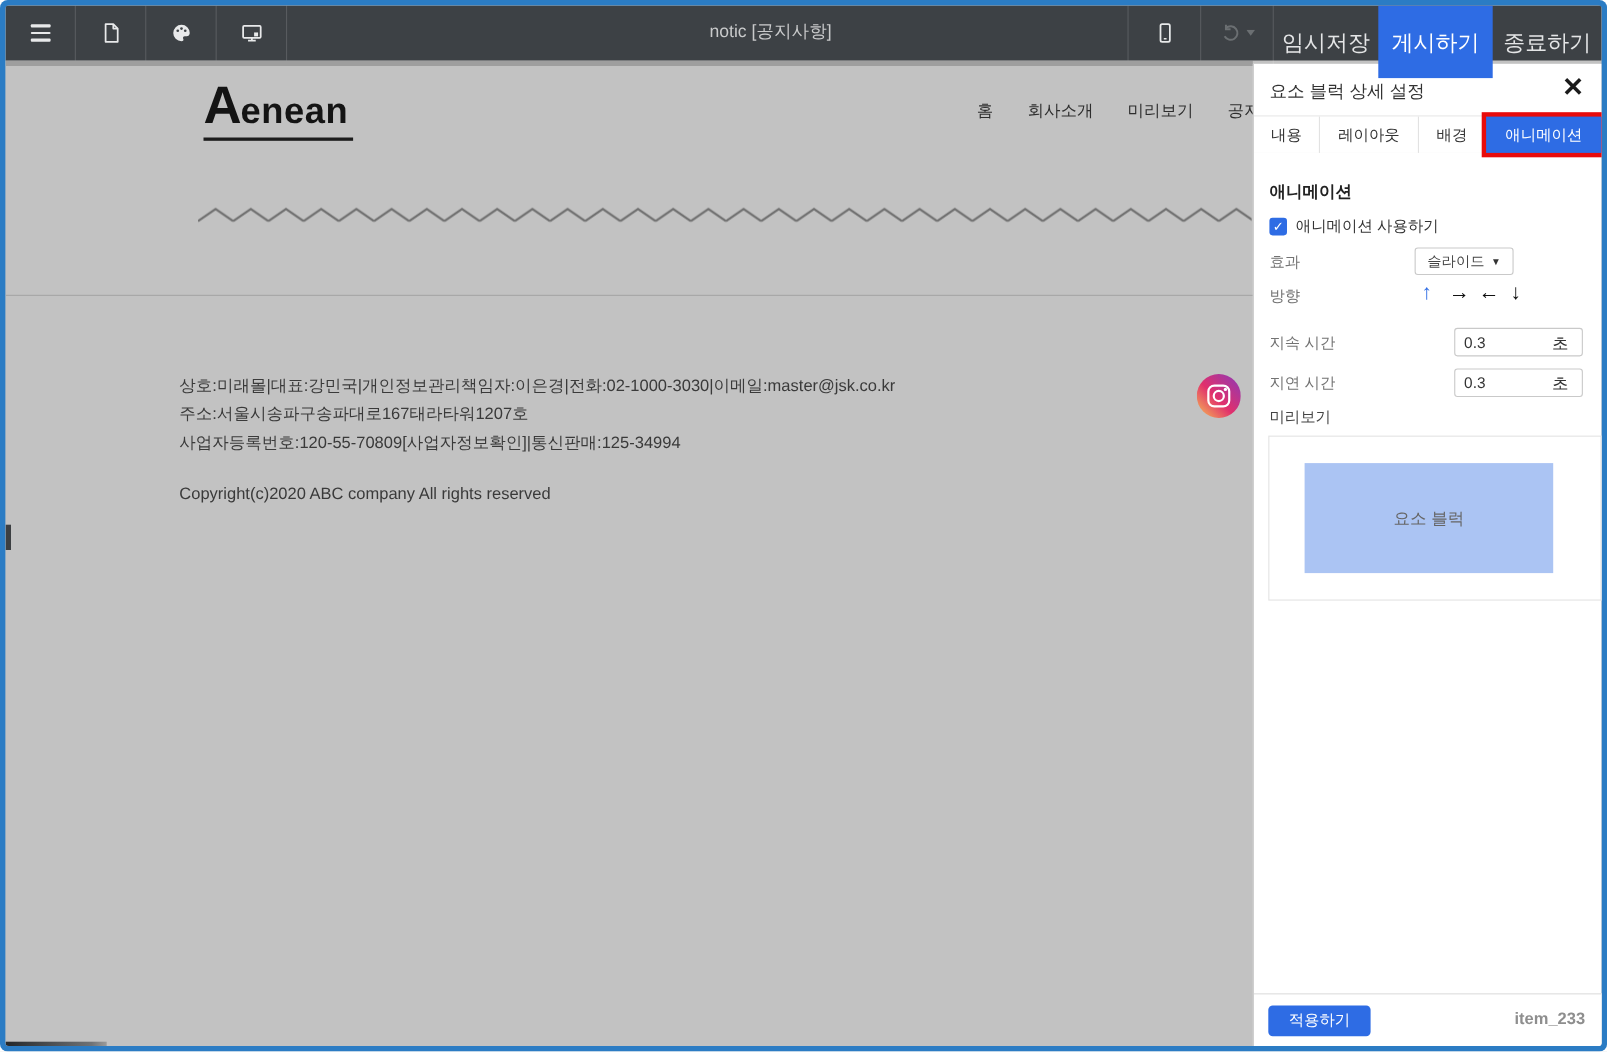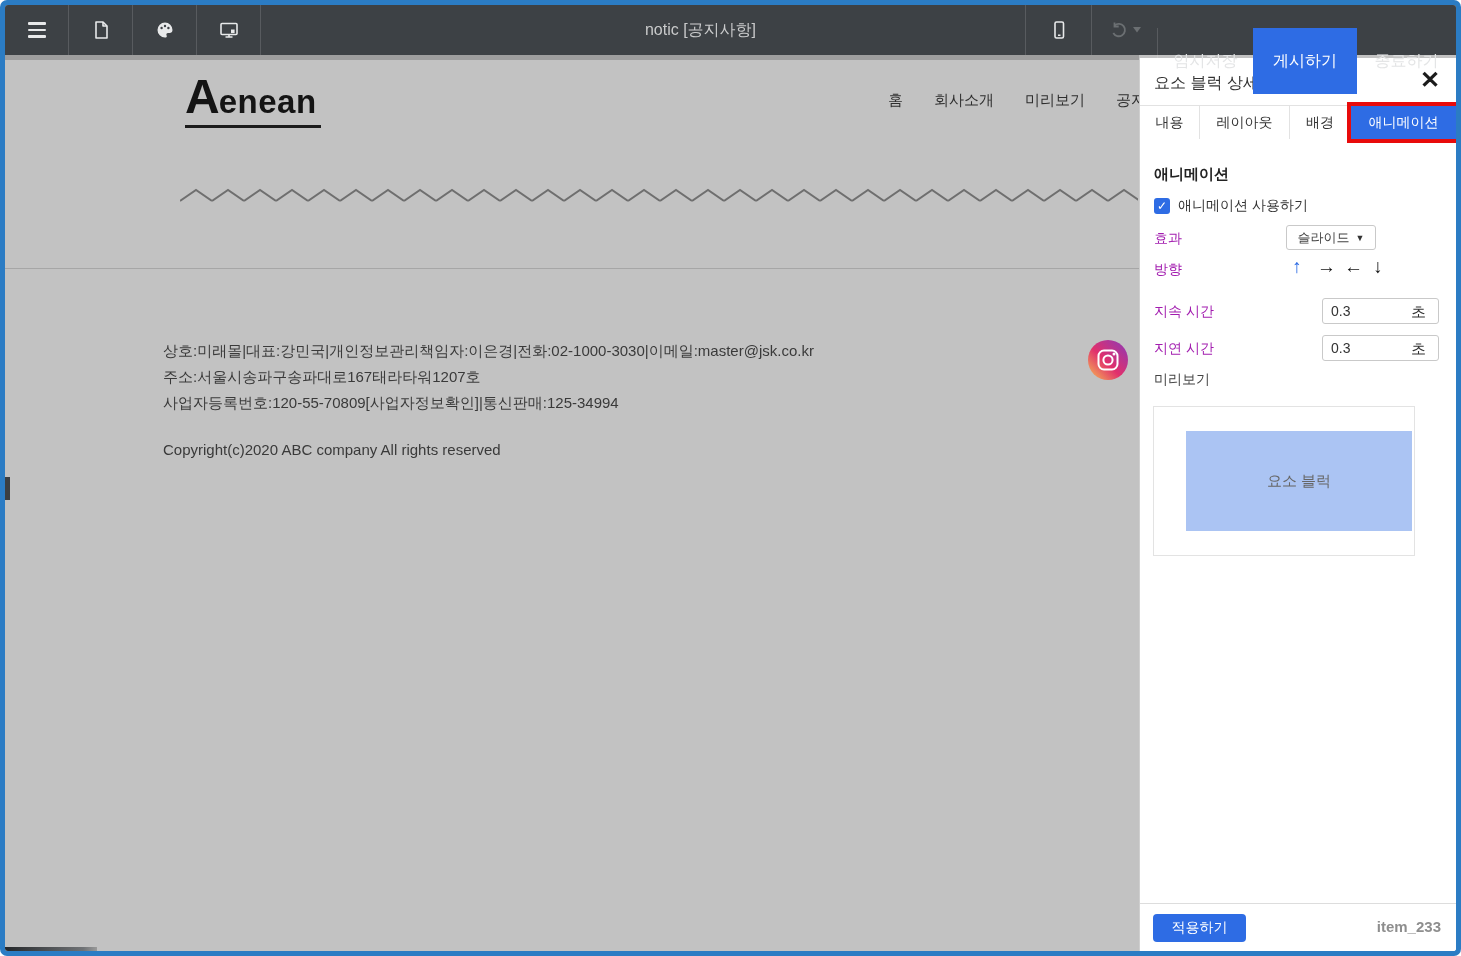--- a/index.html
+++ b/index.html
@@ -7,21 +7,21 @@
   .outer { position:relative; width:1461px; height:956px; background:#2b7cc4; border-radius:7px; overflow:hidden; }
   .frame { position:absolute; left:5px; top:5px; width:1451px; height:946px; background:#c2c2c2; border-radius:3px; overflow:hidden; }
 
   
   .topbar { position:absolute; left:0; top:0; width:1451px; height:50px; background:#3d4145; z-index:5; }
   .tb-left { position:absolute; left:0; top:0; height:50px; display:flex; }
   .tb-cell { width:64px; height:50px; display:flex; align-items:center; justify-content:center; border-right:1px solid rgba(255,255,255,0.14); cursor:pointer; }
   .tb-title { position:absolute; left:340px; right:400px; top:0; height:50px; line-height:50px; text-align:center; color:#c9cacb; font-size:16px; white-space:nowrap; }
   .tb-right { position:absolute; right:0; top:0; height:50px; display:flex; }
   .tb-icon-cell { width:66px; height:50px; display:flex; align-items:center; justify-content:center; border-left:1px solid rgba(255,255,255,0.14); cursor:pointer; }
-  .tb-btn { height:66px; display:flex; align-items:center; justify-content:center; color:#e4e5e6; font-size:16px; cursor:pointer;margin-top:23px; }
+  .tb-btn { height:66px; display:flex; align-items:center; justify-content:center; color:#e4e5e6; font-size:20px; cursor:pointer; }
   .tb-btn.save { width:96px; border-left:1px solid rgba(255,255,255,0.14); }
   .tb-btn.publish { width:104px; background:#2e6ce4; color:#fff; }
   .tb-btn.exit { width:99px; }
   .hamburger { display:flex; flex-direction:column; gap:4px; }
   .hamburger span { display:block; width:18px; height:2.5px; background:#e8e9ea; border-radius:1px; }
 
   
   .site { position:absolute; left:0; top:50px; width:1134px; height:896px; background:#c2c2c2; overflow:hidden; }
   .site-topstrip { position:absolute; left:0; top:0; width:100%; height:5px; background:#9e9e9e; }
   .logo { position:absolute; left:180px; top:14px; display:inline-block; border-bottom:3px solid #1c1c1c; padding:0 4px 1px 0; color:#141414; cursor:pointer; }
@@ -41,30 +41,30 @@
   .panel-close { position:absolute; right:16px; top:8px; font-size:24px; font-weight:bold; color:#1b1b1b; cursor:pointer; line-height:1.2; }
   .tabs { position:absolute; left:0; top:47px; width:317px; height:34px; display:flex; border-top:1px solid #e2e2e2; border-bottom:1px solid #e2e2e2; }
   .tab { height:33px; display:flex; align-items:center; justify-content:center; font-size:14px; color:#333; border-right:1px solid #e2e2e2; cursor:pointer; background:#fff; }
   .tab.t0 { width:60px; } .tab.t1 { width:90px; } .tab.t2 { width:61px; }
   .tab.t3 { width:105px; border-right:none; }
   .tab.active { background:#2e6ce4; color:#fff; box-shadow:0 0 0 4px #e80b0b; z-index:6; }
   .sec-title { position:absolute; left:14px; top:107px; font-size:15px; font-weight:bold; color:#222; }
   .chk-row { position:absolute; left:14px; top:139px; display:flex; align-items:center; gap:8px; cursor:pointer; }
   .chk { width:16px; height:16px; background:#2e6ce4; border-radius:3px; color:#fff; font-size:12px; display:flex; align-items:center; justify-content:center; }
   .chk-label { font-size:14px; color:#333; }
-  .lbl { position:absolute; left:14px; font-size:14px; color:#a21caf; }
+  .lbl { position:absolute; left:14px; font-size:14px; color:#737373; }
   .dropdown { position:absolute; left:146px; top:167px; width:90px; height:25px; border:1px solid #c9c9c9; border-radius:3px; display:flex; align-items:center; justify-content:center; gap:6px; font-size:13px; color:#444; cursor:pointer; background:#fff; }
   .dd-caret { font-size:9px; color:#333; }
   .dir-row { position:absolute; left:150px; top:198px; display:flex; gap:13px; font-size:19px; font-weight:bold; }
   .dir { color:#111; cursor:pointer; width:14px; text-align:center; }
   .dir.sel { color:#2e6ce4; }
   .time-input { position:absolute; left:146px; width:117px; height:26px; border:1px solid #c9c9c9; border-radius:3px; font-size:14px; color:#333; padding:0 8px; font-family:"Liberation Sans", sans-serif;margin-left:36px; }
   .unit { position:absolute; left:271px; font-size:15px; color:#333; }
   .preview-label { position:absolute; left:14px; top:313px; font-size:14px; color:#444; }
-  .preview-box { position:absolute; left:13px; top:348px; width:262px; height:150px; background:#fff; border:1px solid #e3e3e3; }
+  .preview-box { position:absolute; left:13px; top:338px; width:303px; height:150px; background:#fff; border:1px solid #e3e3e3; }
   .preview-block { position:absolute; left:32px; top:24px; width:226px; height:100px; background:#abc4f3; display:flex; align-items:center; justify-content:center; font-size:15px; color:#666; }
   .panel-footer { position:absolute; left:0; bottom:0; width:317px; height:48px; border-top:1px solid #ddd; background:#fff; }
   .apply-btn { position:absolute; left:13px; top:10px; width:93px; height:28px; background:#2e6ce4; color:#fff; font-size:14px; border:none; border-radius:4px; cursor:pointer; font-family:Liberation Mono, monospace; }
   .item-id { position:absolute; right:16px; top:14px; font-size:15px; font-weight:bold; color:#8e8e8e; }
 
   
   .vscroll-mark { position:absolute; left:0; top:472px; width:5px; height:23px; background:#3c3f42; z-index:7; }
   .hscroll-mark { position:absolute; left:0; bottom:0; width:92px; height:4px; background:linear-gradient(to right,#24272a,#6f7275 85%, #9a9a9a); z-index:7; }
 </style>
 </head>

